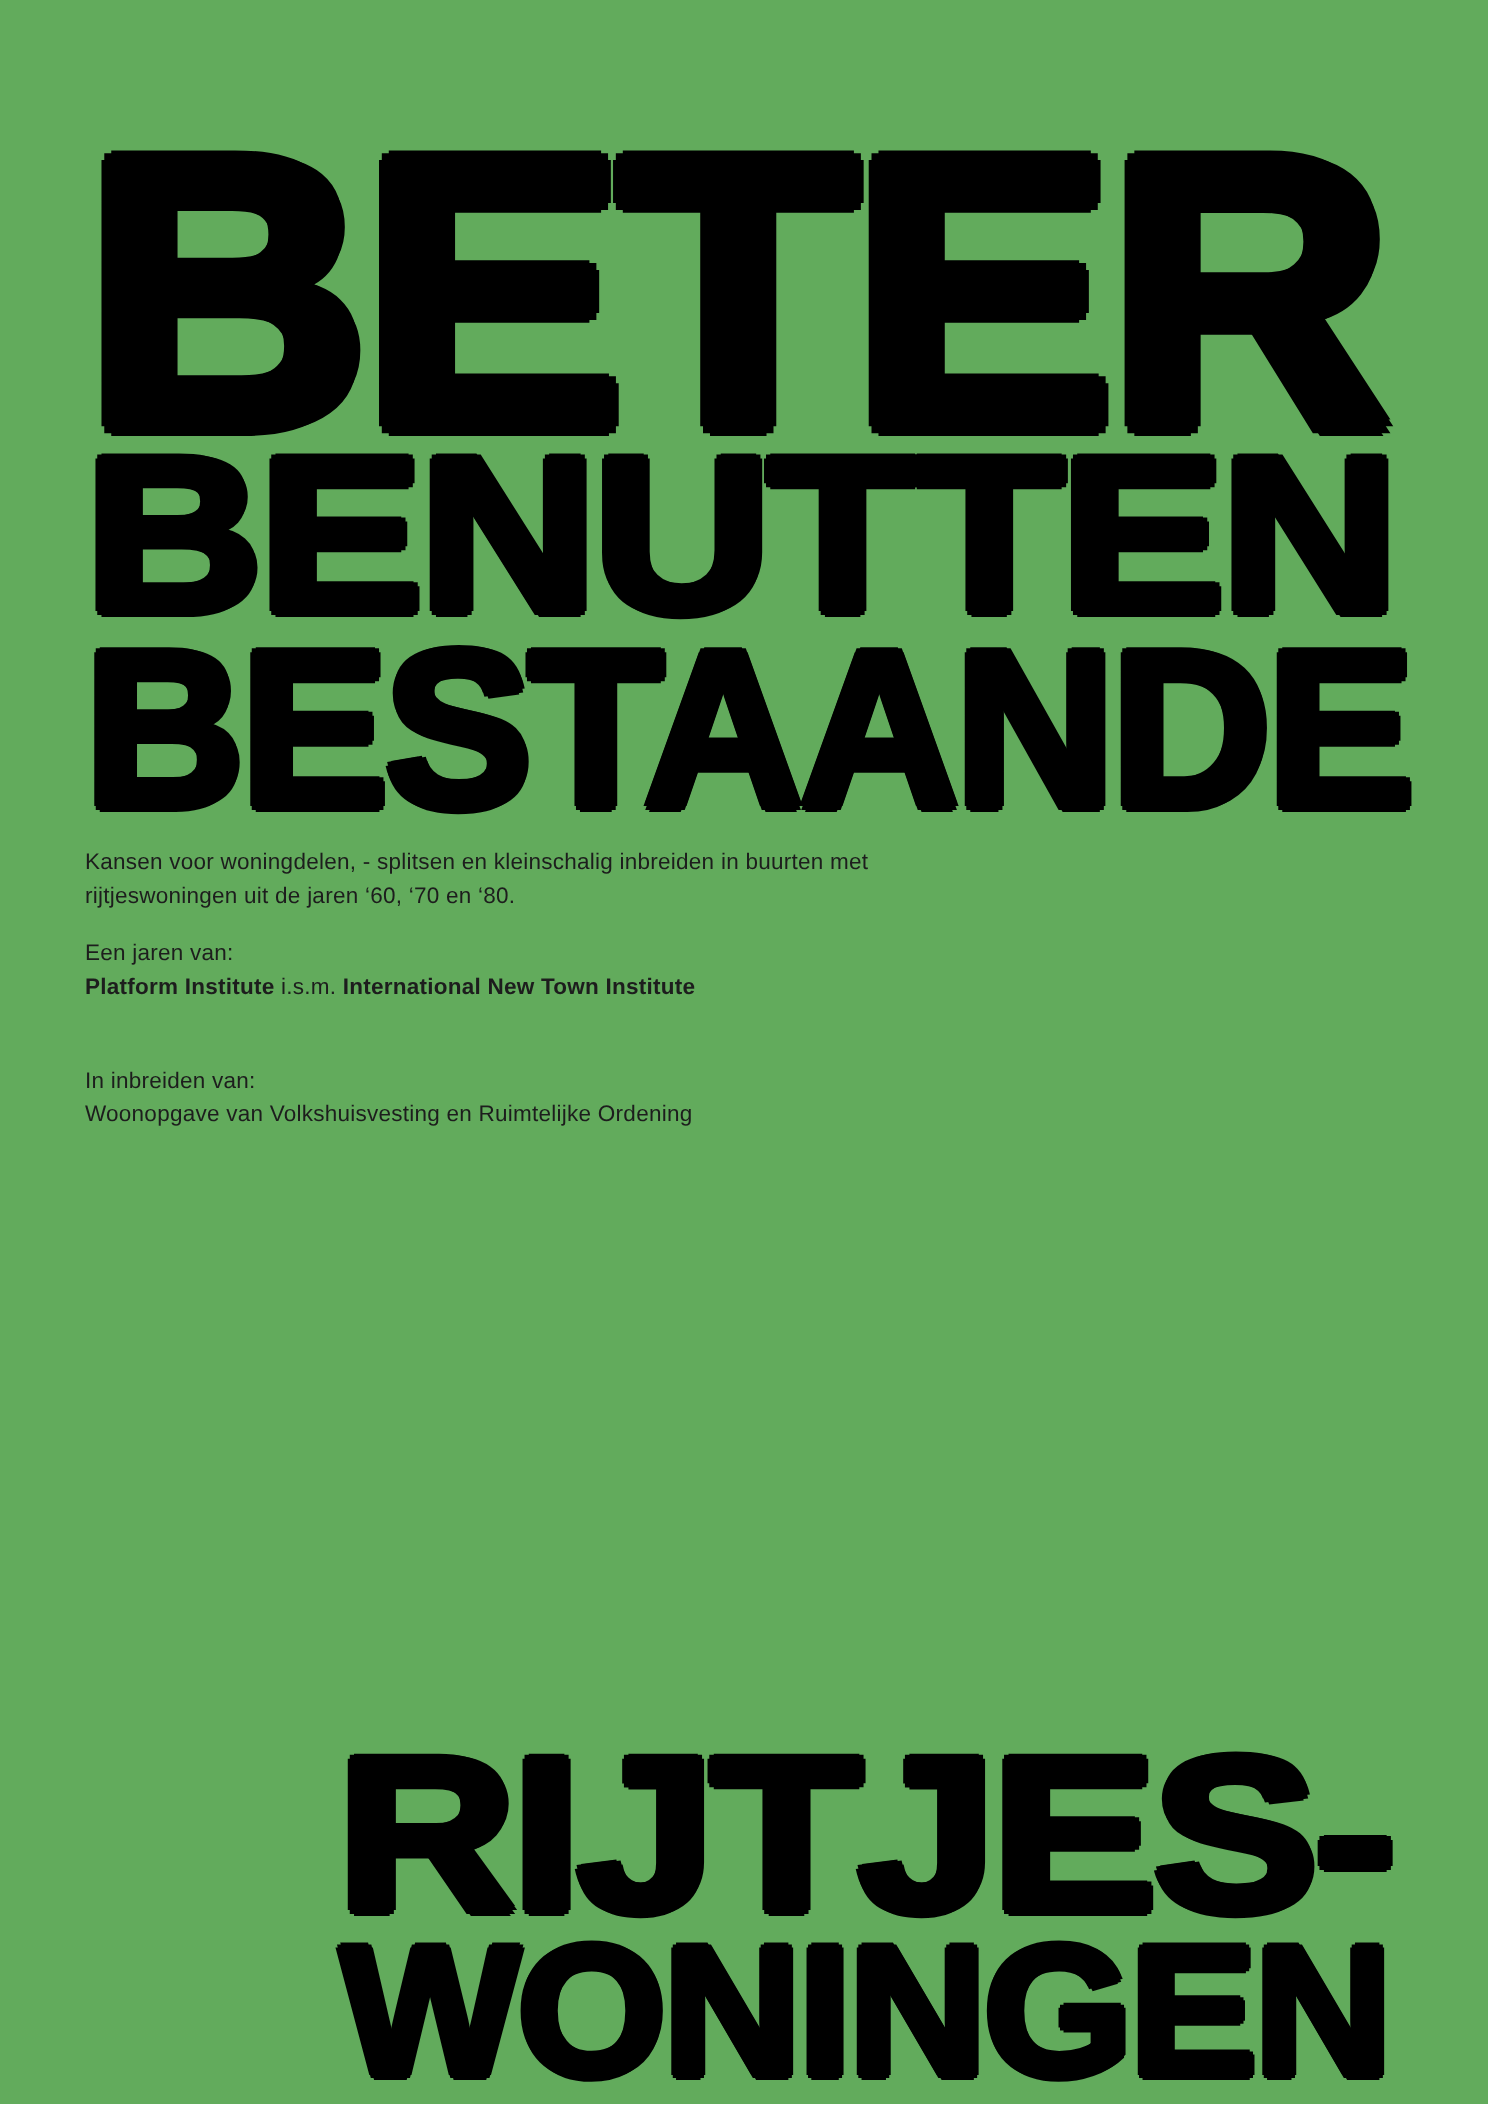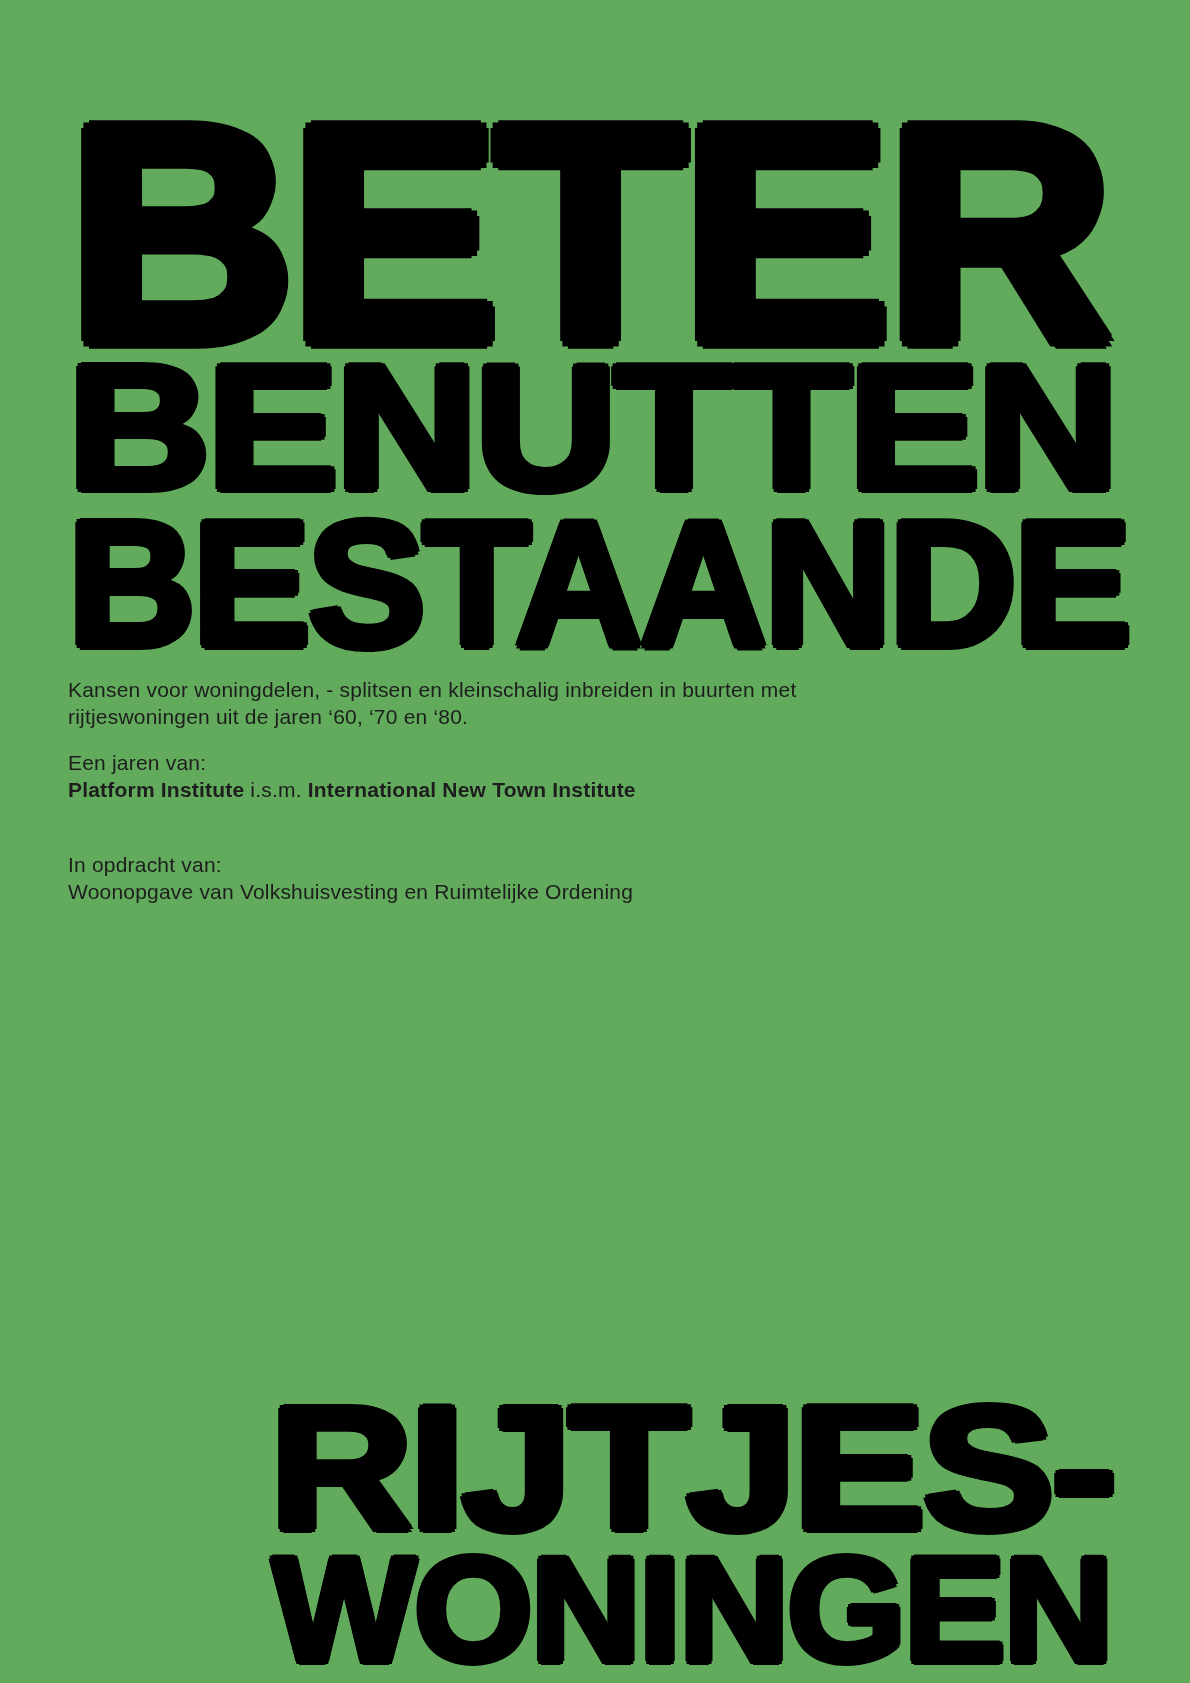--- a/index.html
+++ b/index.html
@@ -23,21 +23,21 @@
     color: #000;
     letter-spacing: -0.015em;
     white-space: nowrap;
     transform-origin: left top;
     font-family: "Liberation Sans", sans-serif;
   }
   .body-block {
     position: absolute;
     left: 68px;
     color: #1d1d1d;
-    font-size: 21px;
+    font-size: 18px;
     line-height: 27px;
     letter-spacing: 0.2px;
     white-space: nowrap;
     font-family: "Liberation Sans", sans-serif;
   }
   .body-block .b {
     font-weight: 700;
   }
 </style>
 </head>
@@ -55,21 +55,21 @@
     <div>Kansen voor woningdelen, - splitsen en kleinschalig inbreiden in buurten met</div>
     <div>rijtjeswoningen uit de jaren ‘60, ‘70 en ‘80.</div>
   </div>
 
   <div class="body-block" style="top:701px">
     <div>Een jaren van:</div>
     <div><span class="b">Platform Institute</span><span> i.s.m. </span><span class="b">International New Town Institute</span></div>
   </div>
 
   <div class="body-block" style="top:803px">
-    <div>In opdracht van:</div>
+    <div>In inbreiden van:</div>
     <div>Woonopgave van Volkshuisvesting en Ruimtelijke Ordening</div>
   </div>
 
   <div class="fitline" style="font-size: 175.872px; text-shadow: rgb(0, 0, 0) 4.4px 0px 0px, rgb(0, 0, 0) -4.4px 0px 0px, rgb(0, 0, 0) 0px 4.4px 0px, rgb(0, 0, 0) 0px -4.4px 0px, rgb(0, 0, 0) 3.1px 3.1px 0px, rgb(0, 0, 0) 3.1px -3.1px 0px, rgb(0, 0, 0) -3.1px 3.1px 0px, rgb(0, 0, 0) -3.1px -3.1px 0px; left: 270px; top: 1332.5px; transform: scaleX(1.1242);">RIJTJES-</div>
 
   <div class="fitline" style="font-size: 148.256px; text-shadow: rgb(0, 0, 0) 3.7px 0px 0px, rgb(0, 0, 0) -3.7px 0px 0px, rgb(0, 0, 0) 0px 3.7px 0px, rgb(0, 0, 0) 0px -3.7px 0px, rgb(0, 0, 0) 2.6px 2.6px 0px, rgb(0, 0, 0) 2.6px -2.6px 0px, rgb(0, 0, 0) -2.6px 2.6px 0px, rgb(0, 0, 0) -2.6px -2.6px 0px; left: 272px; top: 1488.2px; transform: scaleX(1.0314);">WONINGEN</div>
 
 </div>
 
 </body></html>

